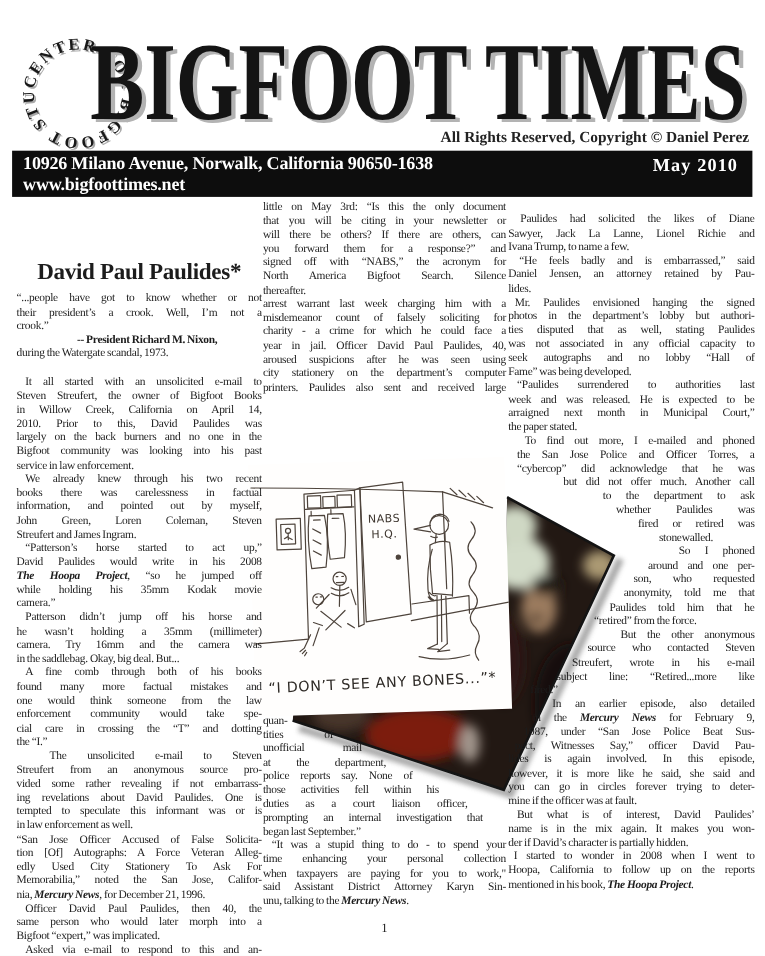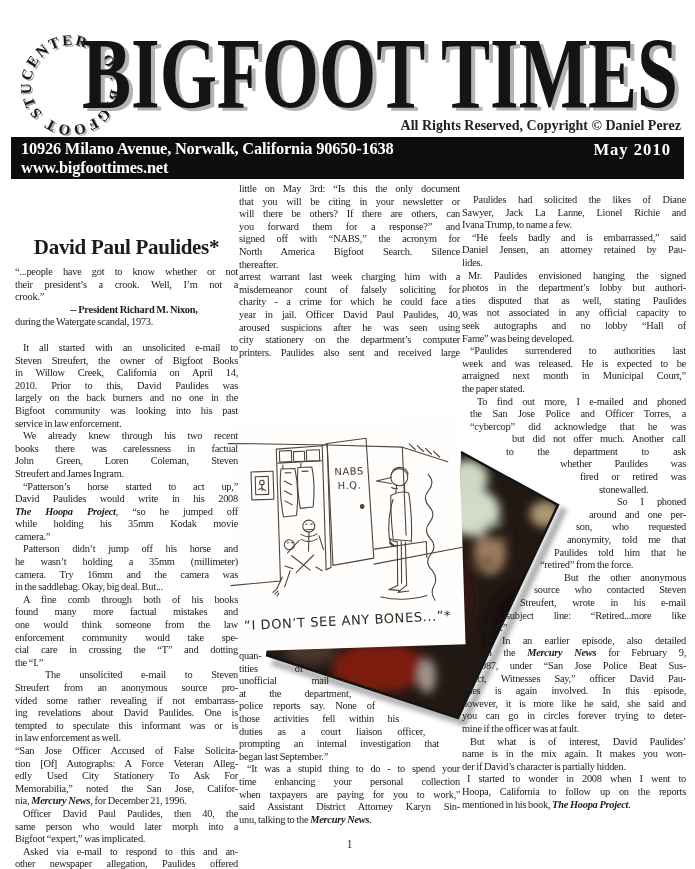--- a/index.html
+++ b/index.html
@@ -164,20 +164,21 @@
         <div class="tl"><span>during the Watergate scandal, 1973.</span></div>
         <div class="tl just" style="margin-left: 8px; margin-top: 13px;"><span>It all started with an unsolicited e-mail to</span></div>
         <div class="tl just"><span>Steven Streufert, the owner of Bigfoot Books</span></div>
         <div class="tl just"><span>in Willow Creek, California on April 14,</span></div>
         <div class="tl just"><span>2010. Prior to this, David Paulides was</span></div>
         <div class="tl just"><span>largely on the back burners and no one in the</span></div>
         <div class="tl just"><span>Bigfoot community was looking into his past</span></div>
         <div class="tl"><span>service in law enforcement.</span></div>
         <div class="tl just" style="margin-left: 8px;"><span>We already knew through his two recent</span></div>
         <div class="tl just"><span>books there was carelessness in factual</span></div>
+        <div class="tl just"><span>information, and pointed out by myself,</span></div>
         <div class="tl just"><span>John Green, Loren Coleman, Steven</span></div>
         <div class="tl"><span>Streufert and James Ingram.</span></div>
         <div class="tl just" style="margin-left: 8px;"><span>“Patterson’s horse started to act up,”</span></div>
         <div class="tl just"><span>David Paulides would write in his 2008</span></div>
         <div class="tl just"><span class="bi">The Hoopa Project</span><span>, “so he jumped off</span></div>
         <div class="tl just"><span>while holding his 35mm Kodak movie</span></div>
         <div class="tl"><span>camera.”</span></div>
         <div class="tl just" style="margin-left: 8px;"><span>Patterson didn’t jump off his horse and</span></div>
         <div class="tl just"><span>he wasn’t holding a 35mm (millimeter)</span></div>
         <div class="tl just"><span>camera. Try 16mm and the camera was</span></div>
@@ -252,21 +253,21 @@
       <div class="tl just"><span>seek autographs and no lobby “Hall of</span></div>
       <div class="tl"><span>Fame” was being developed.</span></div>
       <div class="tl just" style="margin-left: 8px;"><span>“Paulides surrendered to authorities last</span></div>
       <div class="tl just"><span>week and was released. He is expected to be</span></div>
       <div class="tl just"><span>arraigned next month in Municipal Court,”</span></div>
       <div class="tl"><span>the paper stated.</span></div>
       <div class="tl just" style="margin-left: 15px;"><span>To find out more, I e-mailed and phoned</span></div>
       <div class="tl just" style="margin-left: 8px;"><span>the San Jose Police and Officer Torres, a</span></div>
       <div class="tl just" style="margin-left: 8px;"><span>“cybercop” did acknowledge that he was</span></div>
       <div class="tl just" style="margin-left: 50px;"><span>but did not offer much. Another call</span></div>
-      <div class="tl just" style="margin-left: 44px;"><span>to the department to ask</span></div>
+      <div class="tl just" style="margin-left: 86px;"><span>to the department to ask</span></div>
       <div class="tl just" style="margin-left: 98px;"><span>whether Paulides was</span></div>
       <div class="tl just" style="margin-left: 118px;"><span>fired or retired was</span></div>
       <div class="tl" style="margin-left: 137px;"><span>stonewalled.</span></div>
       <div class="tl just" style="margin-left: 155px;"><span>So I phoned</span></div>
       <div class="tl just" style="margin-left: 127px;"><span>around and one per-</span></div>
       <div class="tl just" style="margin-left: 114px;"><span>son, who requested</span></div>
       <div class="tl just" style="margin-left: 105px;"><span>anonymity, told me that</span></div>
       <div class="tl just" style="margin-left: 92px;"><span>Paulides told him that he</span></div>
       <div class="tl" style="margin-left: 78px;"><span>“retired” from the force.</span></div>
       <div class="tl just" style="margin-left: 102px;"><span>But the other anonymous</span></div>

